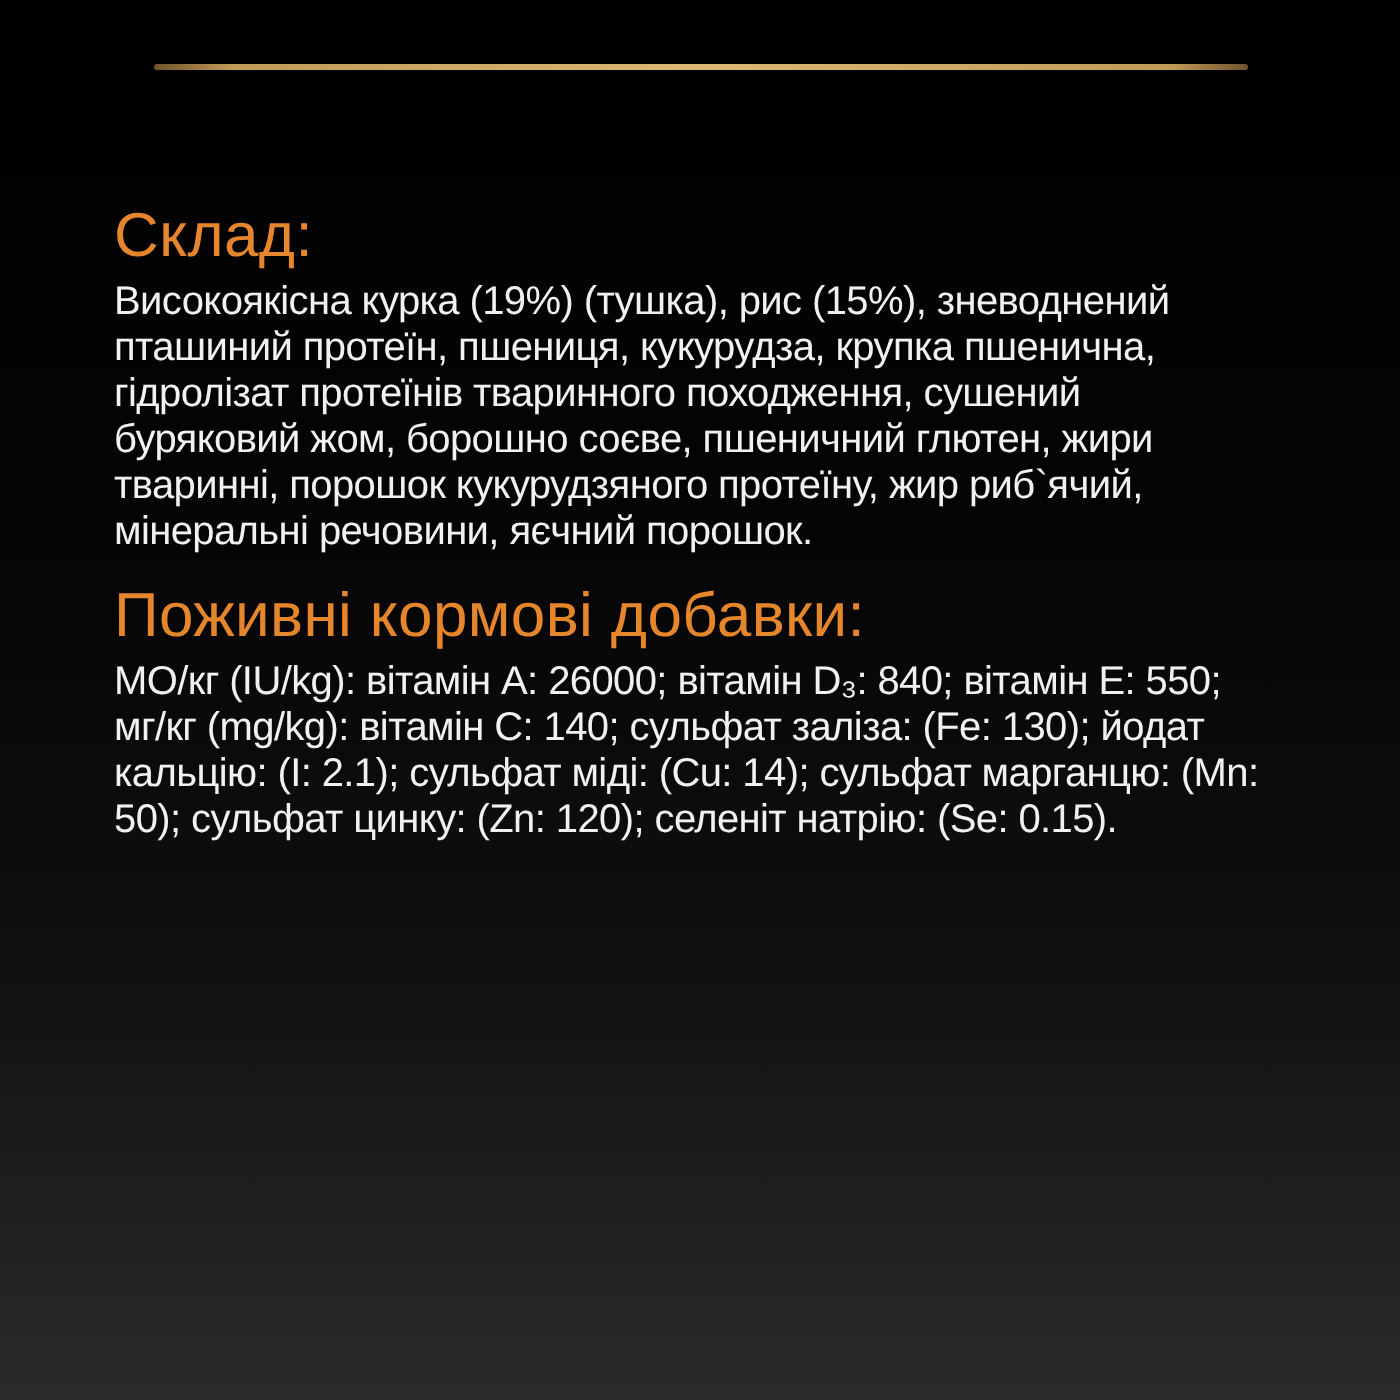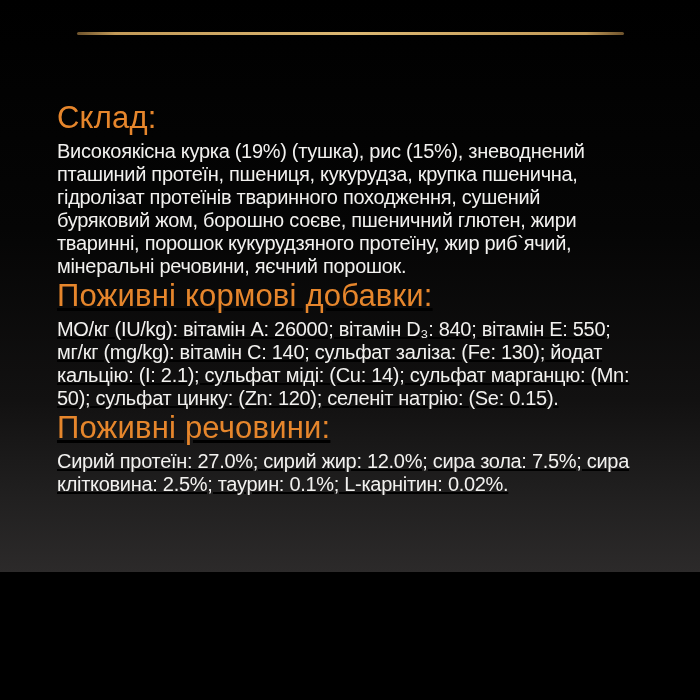--- a/index.html
+++ b/index.html
@@ -3,21 +3,21 @@
 <meta charset="utf-8">
 <style>
   html, body {
     margin: 0;
     padding: 0;
     background: #000;
   }
   .page {
     position: relative;
     width: 700px;
-    height: 572px;
+    height: 700px;
     overflow: hidden;
     background: linear-gradient(to bottom,
       var(--bg-top, #000000) 0%,
       #050505 40%,
       #121111 70%,
       #201f1f 86%,
       var(--bg-bottom, #2c2a2a) 100%);
     font-family: "Liberation Sans", sans-serif;
   }
   .divider {
@@ -34,21 +34,21 @@
       #c29a58 93%,
       #6e532c 100%);
   }
   .content {
     position: absolute;
     left: 57px;
     top: 100px;
     width: 640px;
   }
   .section + .section {
-    text-decoration: underline;
+    margin-top: 12px;
   }
   .heading {
     margin: 0 0 4px 0;
     font-size: 31px;
     line-height: 36px;
     font-weight: 400;
     letter-spacing: 0.2px;
     color: var(--accent, #e6862c);
   }
   .body-text {
@@ -84,20 +84,15 @@
       <h2 class="heading">Поживні кормові добавки:</h2>
       <p class="body-text">МО/кг (IU/kg): вітамін A: 26000; вітамін D₃: 840; вітамін E: 550;
 мг/кг (mg/kg): вітамін C: 140; сульфат заліза: (Fe: 130); йодат
 кальцію: (I: 2.1); сульфат міді: (Cu: 14); сульфат марганцю: (Mn:
 50); сульфат цинку: (Zn: 120); селеніт натрію: (Se: 0.15).</p>
     </div>
 
     <div class="section">
     </div>
 
-    <div class="section">
-      <h2 class="heading">Поживні речовини:</h2>
-      <p class="body-text">Сирий протеїн: 27.0%; сирий жир: 12.0%; сира зола: 7.5%; сира
-клітковина: 2.5%; таурин: 0.1%; L-карнітин: 0.02%.</p>
-    </div>
 
   </div>
 </div>
 
 </body></html>

